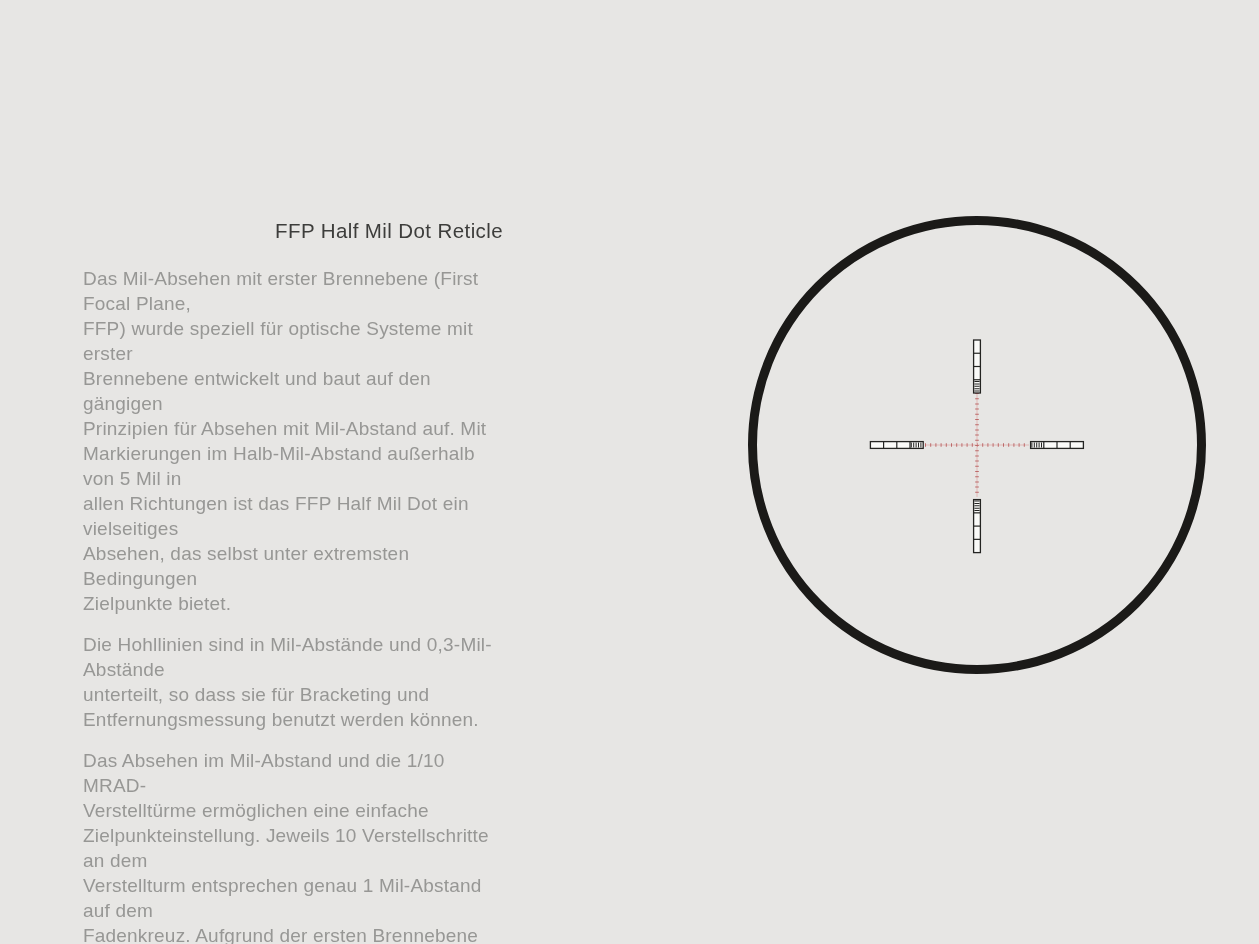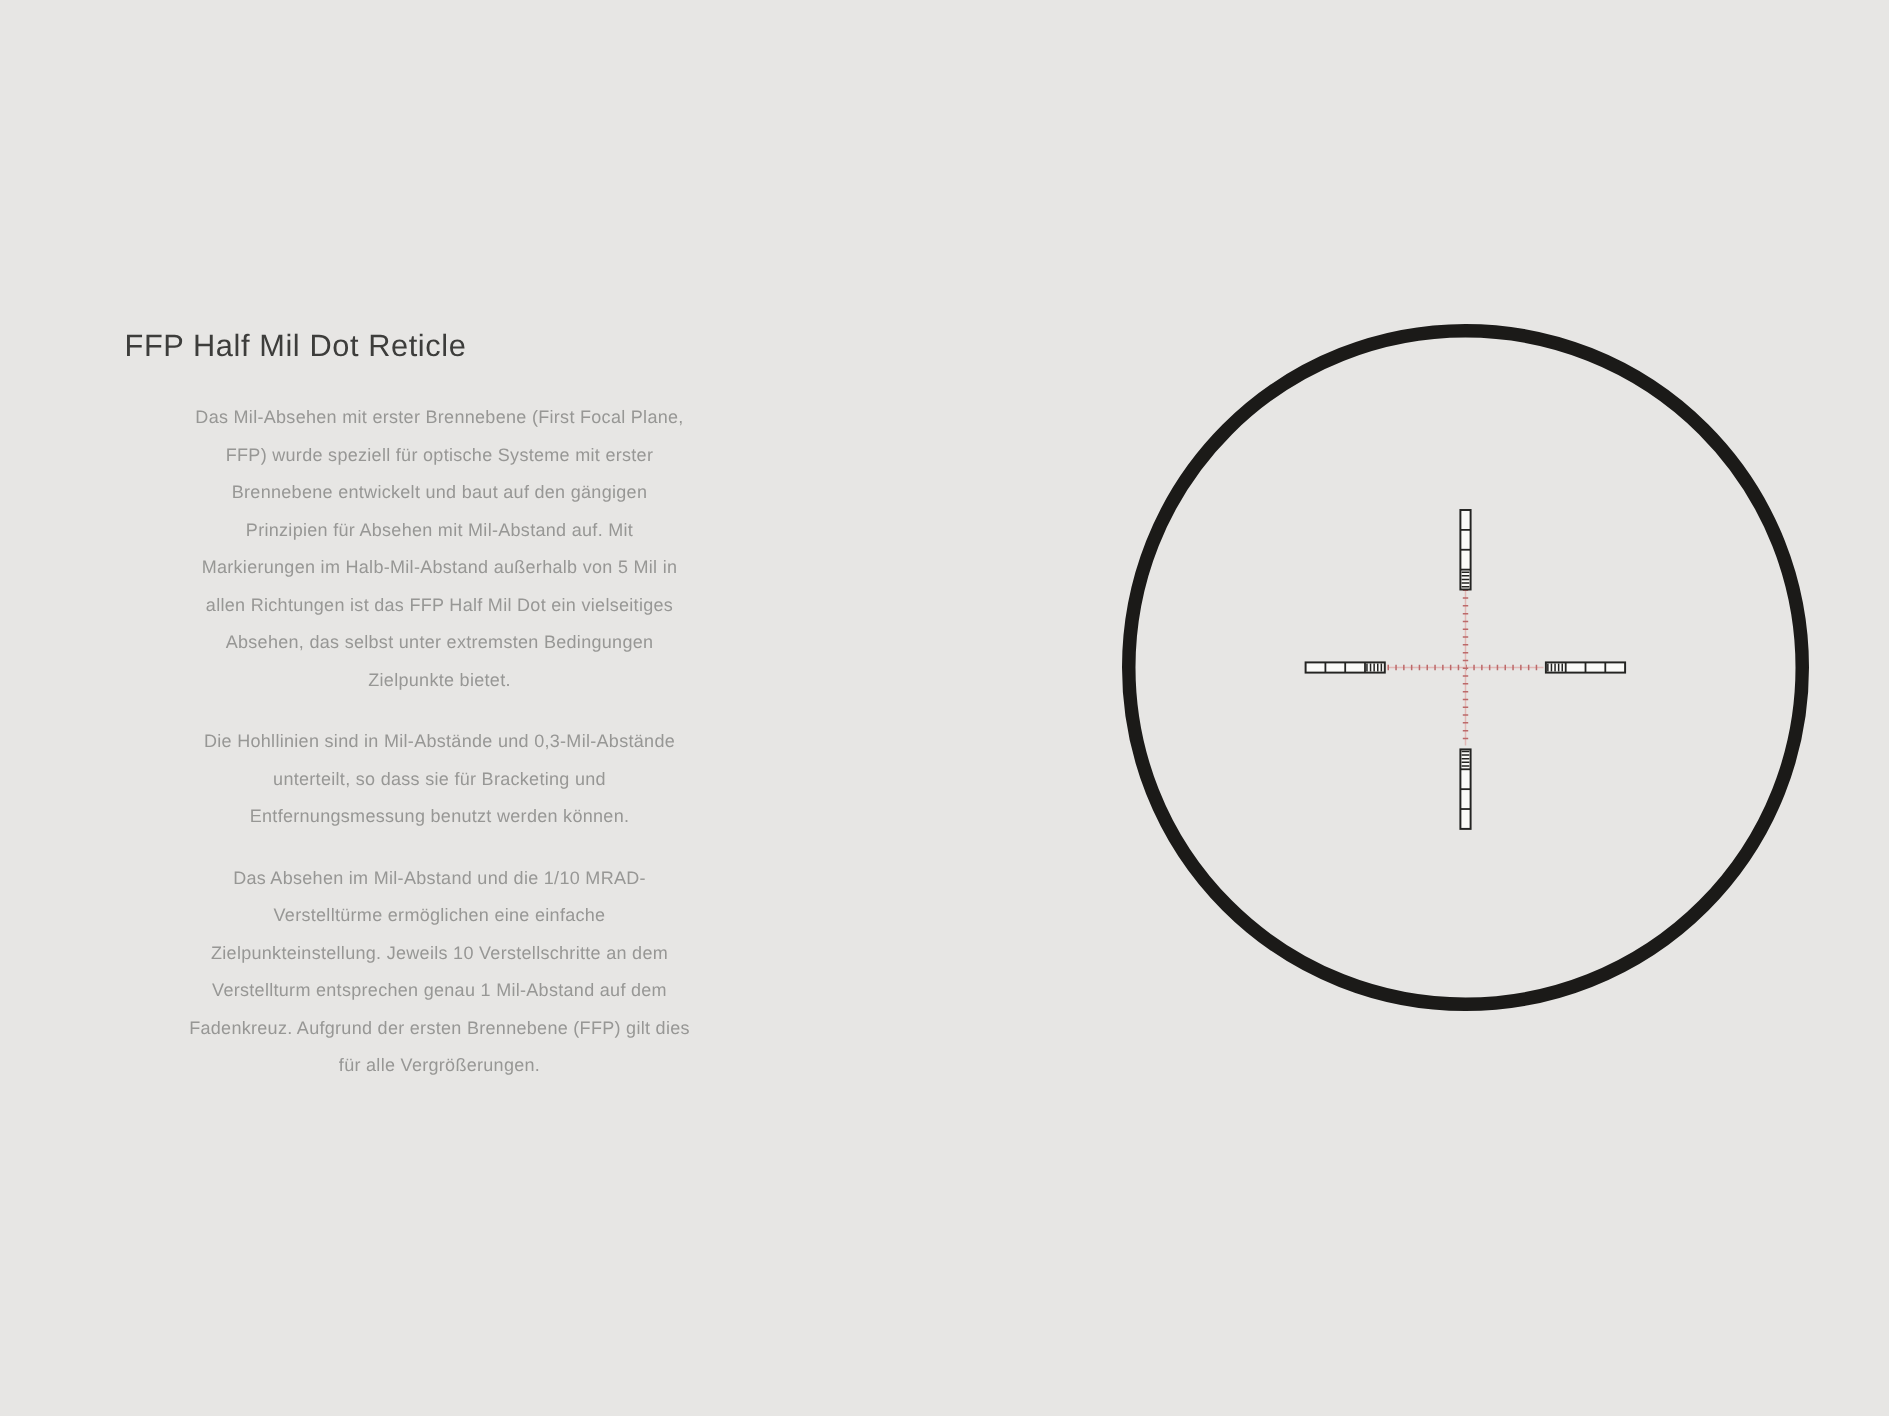--- a/index.html
+++ b/index.html
@@ -24,30 +24,30 @@
     position:absolute;
     left:83px;top:219px;
     width:420px;
   }
   .page-title{
     font-size:20.5px;
     font-weight:300;
     letter-spacing:0.4px;
     color:var(--title-color);
     margin:0 0 23px 0;
+    text-align:right;
   }
   .body-par{
-    font-size:12px;
+    font-size:19px;
     font-weight:300;
     line-height:25px;
     letter-spacing:0.2px;
     color:var(--body-color);
     margin:0 0 16px 0;
     white-space:pre-line;
-    text-align:center;
   }
   .reticle-wrap{
     position:absolute;
     left:742px;top:210px;
     width:470px;height:470px;
   }
   .ring{fill:none;stroke:var(--circle-color);stroke-width:9;}
   .bar{fill:var(--bar-fill);stroke:var(--bar-stroke);stroke-width:1.3;}
   .bar-line{stroke:var(--bar-stroke);stroke-width:1.2;}
   .hatch{stroke:var(--bar-stroke);stroke-width:5.2;stroke-dasharray:1 1.4;fill:none;}

